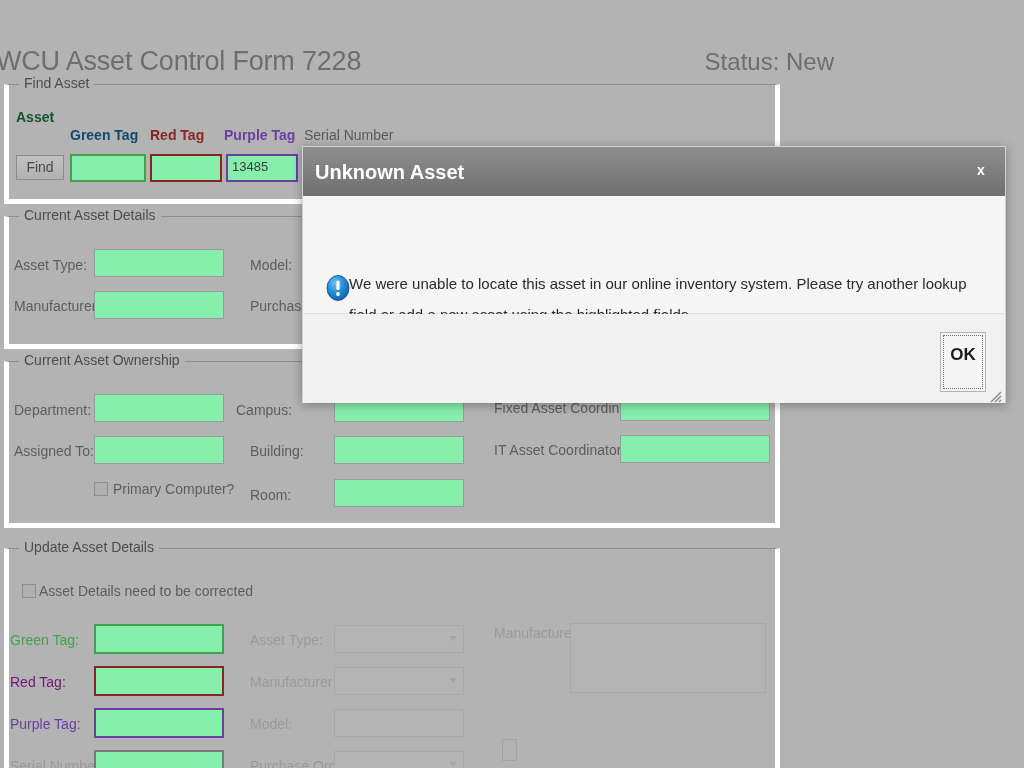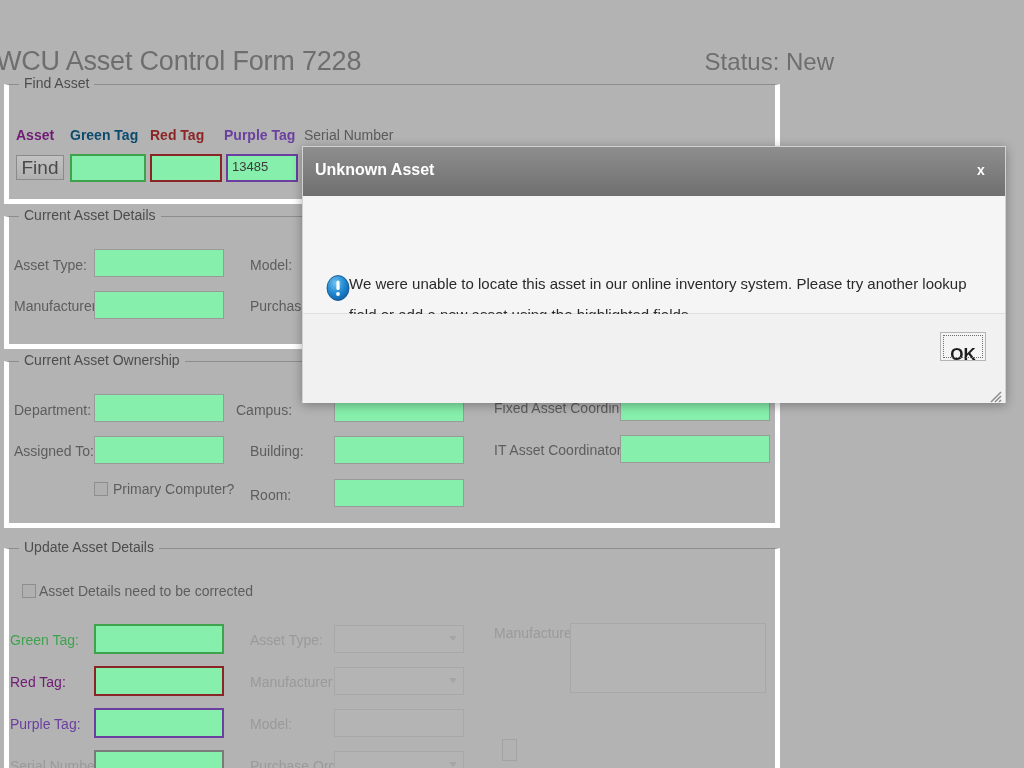--- a/index.html
+++ b/index.html
@@ -90,21 +90,21 @@
     overflow: hidden;
   }
 
   .btn-find {
     position: absolute;
     left: 16px; top: 119px;
     width: 48px; height: 25px;
     box-sizing: border-box;
     background: linear-gradient(#c2c2c2, #b0b0b0);
     border: 1px solid #8a8a8a;
-    font-size: 19px;
+    font-size: 14px;
     color: #4a4a4a;
     line-height: 23px;
     text-align: center;
   }
 
   
   .lbl {
     position: absolute;
     font-size: 14px;
     color: #5d5d5d;
@@ -148,21 +148,21 @@
   }
   .dlg-titlebar {
     position: relative;
     height: 49px;
     background: linear-gradient(#8e8e8e, #6f6f6f);
     color: #ffffff;
   }
   .dlg-title {
     position: absolute;
     left: 12px; top: 14px;
-    font-size: 16px;
+    font-size: 20px;
     font-weight: bold;
     color: #fff;
     white-space: nowrap;
   }
   .dlg-close {
     position: absolute;
     right: 16px; top: 15px;
     font-size: 14px;
     font-weight: bold;
     color: #ffffff;
@@ -190,21 +190,21 @@
     line-height: 31px;
   }
   .dlg-footer {
     position: relative;
     height: 89px;
     background: #f1f1f1;
   }
   .btn-ok {
     position: absolute;
     right: 19px; top: 18px;
-    width: 46px; height: 29px;
+    width: 46px; height: 60px;
     box-sizing: border-box;
     background: #f4f4f4;
     border: 1px solid #b5b5b5;
     font-size: 17px;
     font-weight: bold;
     color: #1c1c1c;
     text-align: center;
     line-height: 44px;
   }
   .btn-ok::after {
@@ -224,21 +224,21 @@
 
 <div id="app">
 
   <div class="form-title">WCU Asset Control Form 7228</div>
   <div class="form-status">Status: New</div>
 
   <div class="group g-find">
     <span class="legend">Find Asset</span>
   </div>
 
-  <div class="col-head" style="left:16px; top:91px; color:#701a75;">Asset</div>
+  <div class="col-head" style="left:16px; top:73px; color:#14532d;">Asset</div>
   <div class="col-head" style="left:70px; top:91px; color:#0c4a6e;">Green Tag</div>
   <div class="col-head" style="left:150px; top:91px; color:#8b2525;">Red Tag</div>
   <div class="col-head" style="left:224px; top:91px; color:#6a3fa0;">Purple Tag</div>
   <div class="col-head plain" style="left:304px; top:91px; font-weight:normal;">Serial Number</div>
 
   <div class="btn-find">Find</div>
 
   <div class="tb thick" style="left:70px; top:118px; width:76px; height:28px; border-color:#3fa34d;">
     <span class="val"></span>
   </div>

